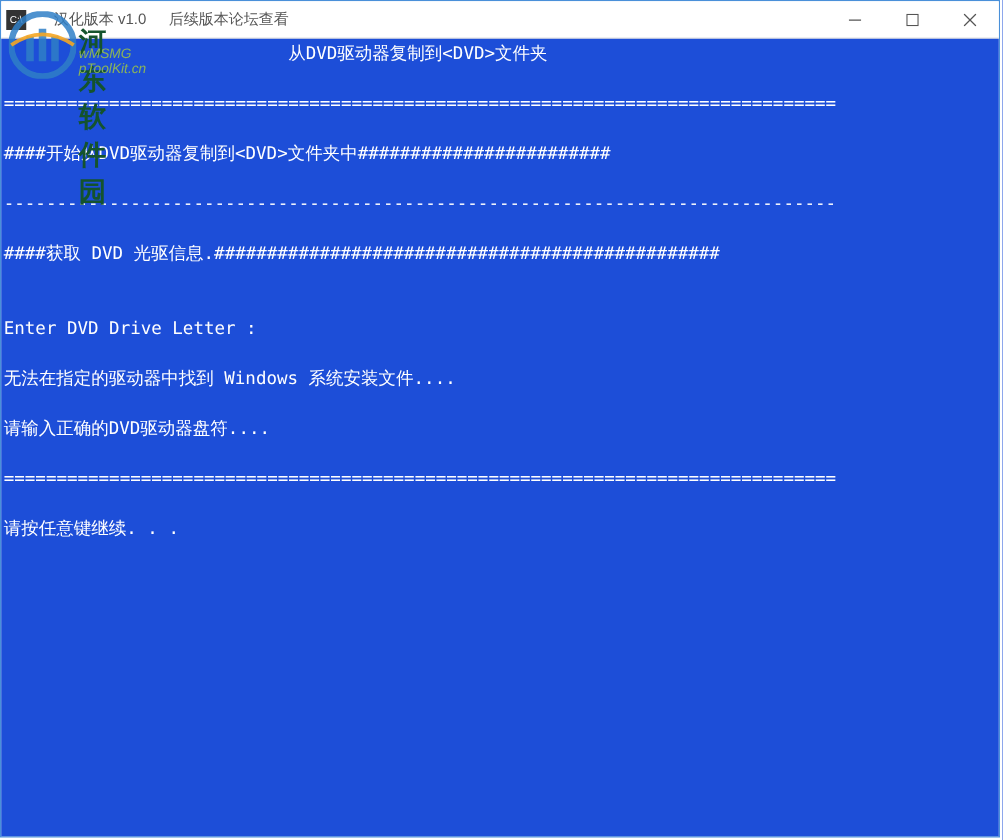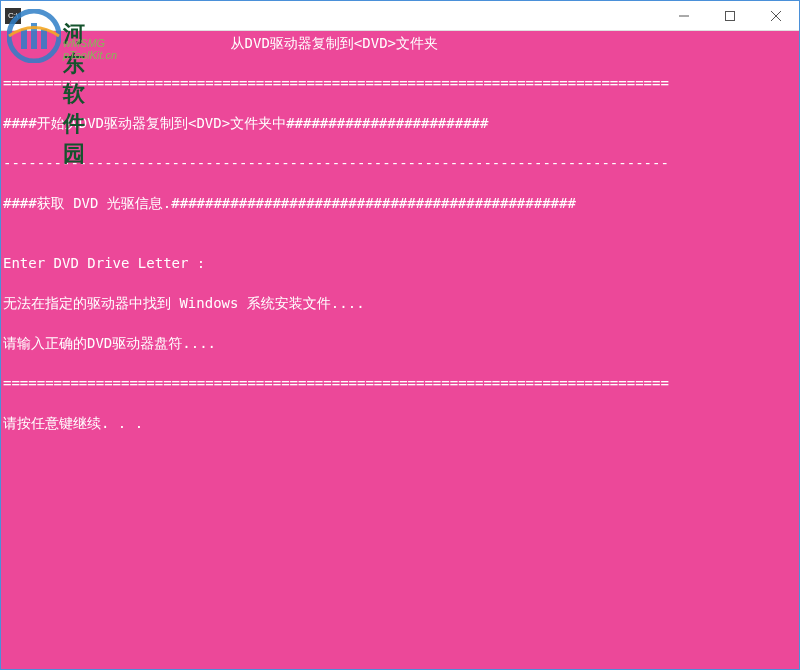--- a/index.html
+++ b/index.html
@@ -6,21 +6,21 @@
     html, body { width: 802px; height: 672px; overflow: hidden; font-family: "Microsoft YaHei", SimSun, sans-serif; }
     .window { width: 800px; height: 670px; border: 1px solid #4a90d9; background: #fff; position: relative; }
     .titlebar { height: 30px; background: #fff; display: flex; align-items: center; padding-left: 4px; border-bottom: 1px solid #e0e0e0; }
     .titlebar-icon { width: 16px; height: 16px; background: #333; display: inline-flex; align-items: center; justify-content: center; font-size: 8px; color: #fff; margin-right: 6px; }
     .titlebar-title { font-size: 12px; color: #555; flex: 0 0 auto; }
     .titlebar-menu { display: flex; gap: 18px; margin-left: 16px; }
     .titlebar-menu-item { font-size: 12px; color: #555; }
     .titlebar-controls { margin-left: auto; display: flex; }
     .titlebar-btn { width: 46px; height: 30px; display: flex; align-items: center; justify-content: center; color: #555; }
     .titlebar-btn svg { width: 10px; height: 10px; stroke: #555; stroke-width: 1; fill: none; }
-    .console { width: 100%; height: calc(100% - 30px); background: #ec4899; color: #fff; font-family: NSimSun, SimSun, "Lucida Console", monospace; font-size: 14px; line-height: 20px; padding: 2px 0 0 0; white-space: pre; overflow: hidden; position: relative; }
+    .console { width: 100%; height: calc(100% - 30px); background: #1d4ed8; color: #fff; font-family: NSimSun, SimSun, "Lucida Console", monospace; font-size: 14px; line-height: 20px; padding: 2px 0 0 0; white-space: pre; overflow: hidden; position: relative; }
     .console-line { padding: 0 2px; height: 20px; }
     .watermark { position: absolute; top: 0; left: 0; pointer-events: none; z-index: 100; }
     .watermark-logo { position: absolute; top: 8px; left: 6px; width: 54px; height: 54px; }
     .watermark-text { position: absolute; top: 18px; left: 62px; font-size: 22px; font-weight: bold; color: #14532d; font-family: "Microsoft YaHei", sans-serif; letter-spacing: 1px; }
     .watermark-sub { position: absolute; top: 36px; left: 62px; font-size: 11px; color: #8ab45a; font-family: Arial, sans-serif; font-style: italic; }
   </style>
 </head>
 <body>
 
 <div class="window">
@@ -32,20 +32,24 @@
       <rect x="24" y="14" width="6" height="26" fill="#2f7fc7" opacity="0.85"></rect>
       <rect x="34" y="20" width="6" height="20" fill="#2f7fc7" opacity="0.85"></rect>
       <path d="M2 27 Q 27 10 52 27" fill="none" stroke="#f5a623" stroke-width="3" opacity="0.9"></path>
     </svg>
     <div class="watermark-text">河东软件园</div>
     <div class="watermark-sub">wMSMG pToolKit.cn</div>
   </div>
 
   <div class="titlebar">
     <span class="titlebar-icon">C:\</span>
+    <div class="titlebar-menu">
+      <span class="titlebar-menu-item">汉化版本 v1.0</span>
+      <span class="titlebar-menu-item">后续版本论坛查看</span>
+    </div>
     <div class="titlebar-controls">
       <div class="titlebar-btn">
         <svg>
             <line x1="0" y1="5" x2="10" y2="5"></line>
           </svg>
       </div>
       <div class="titlebar-btn">
         <svg>
             <rect x="0.5" y="0.5" width="9" height="9"></rect>
           </svg>

